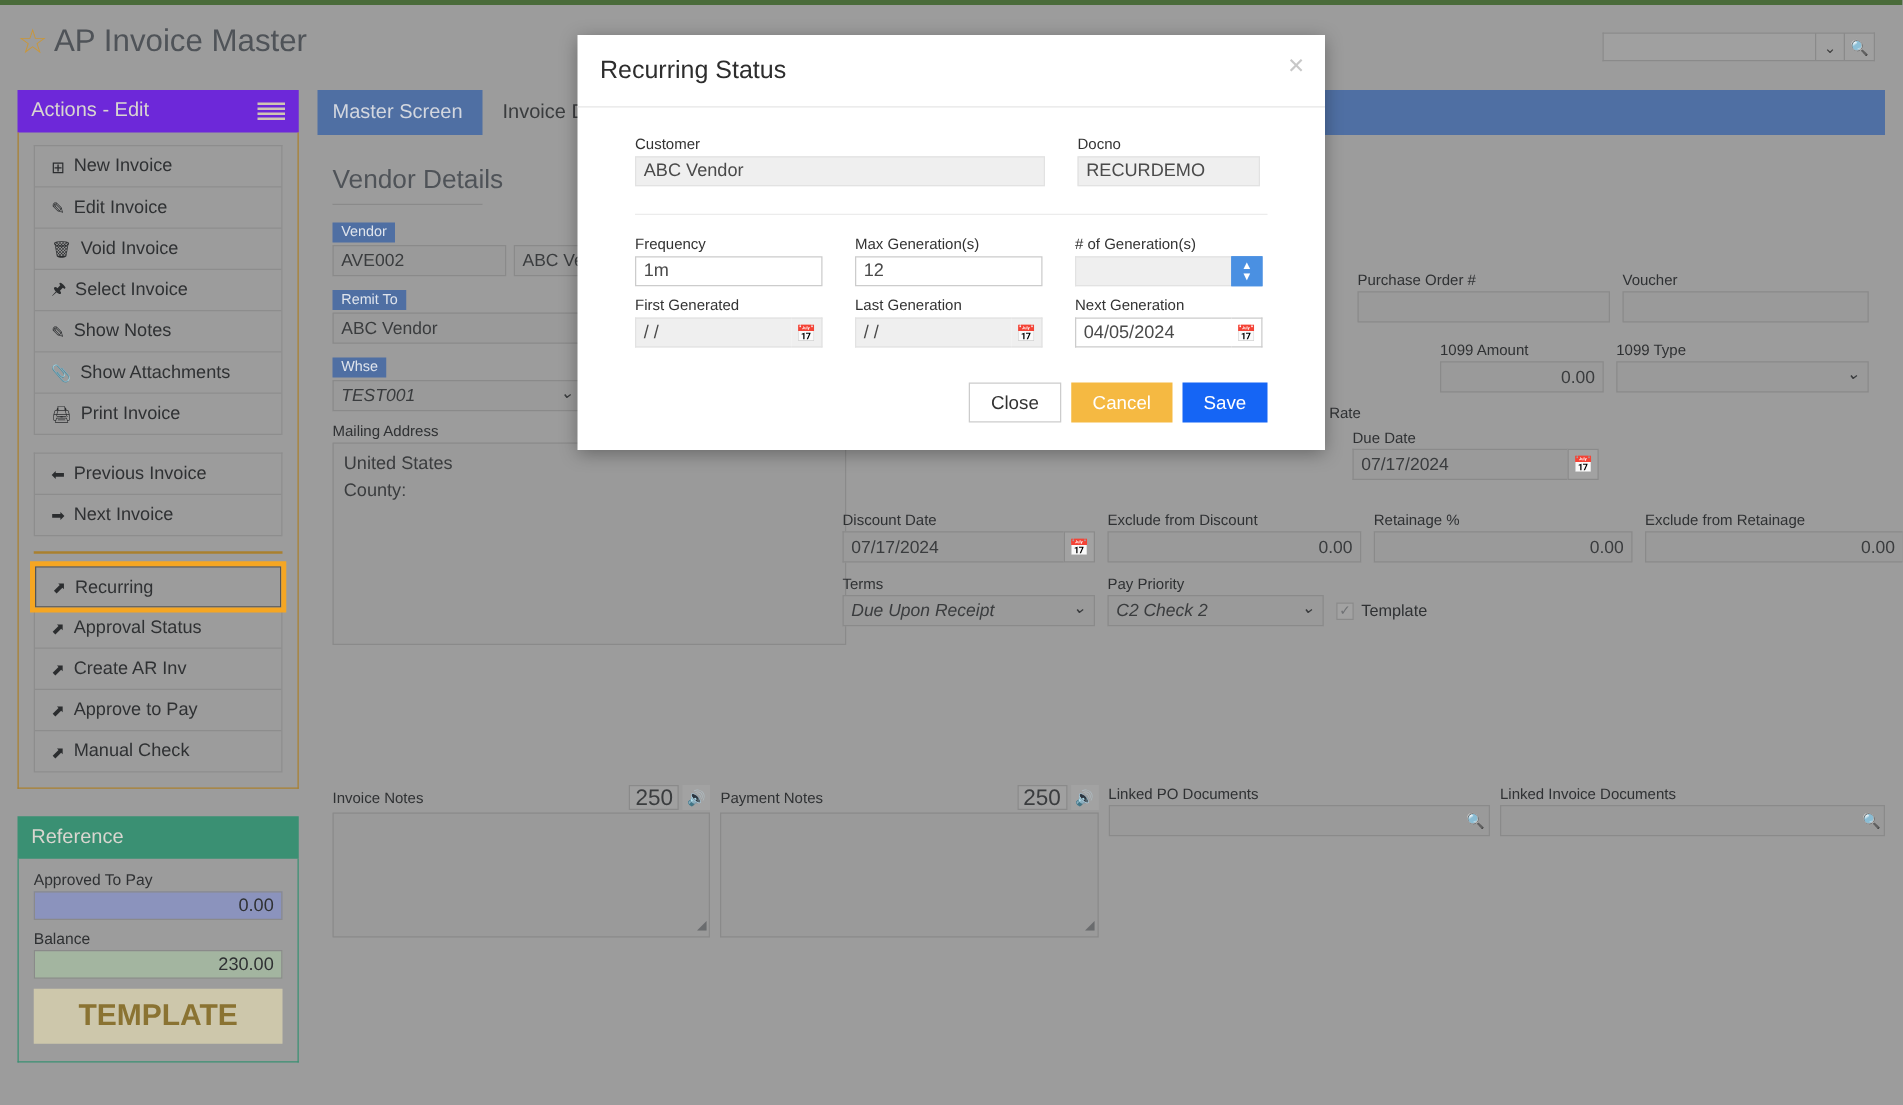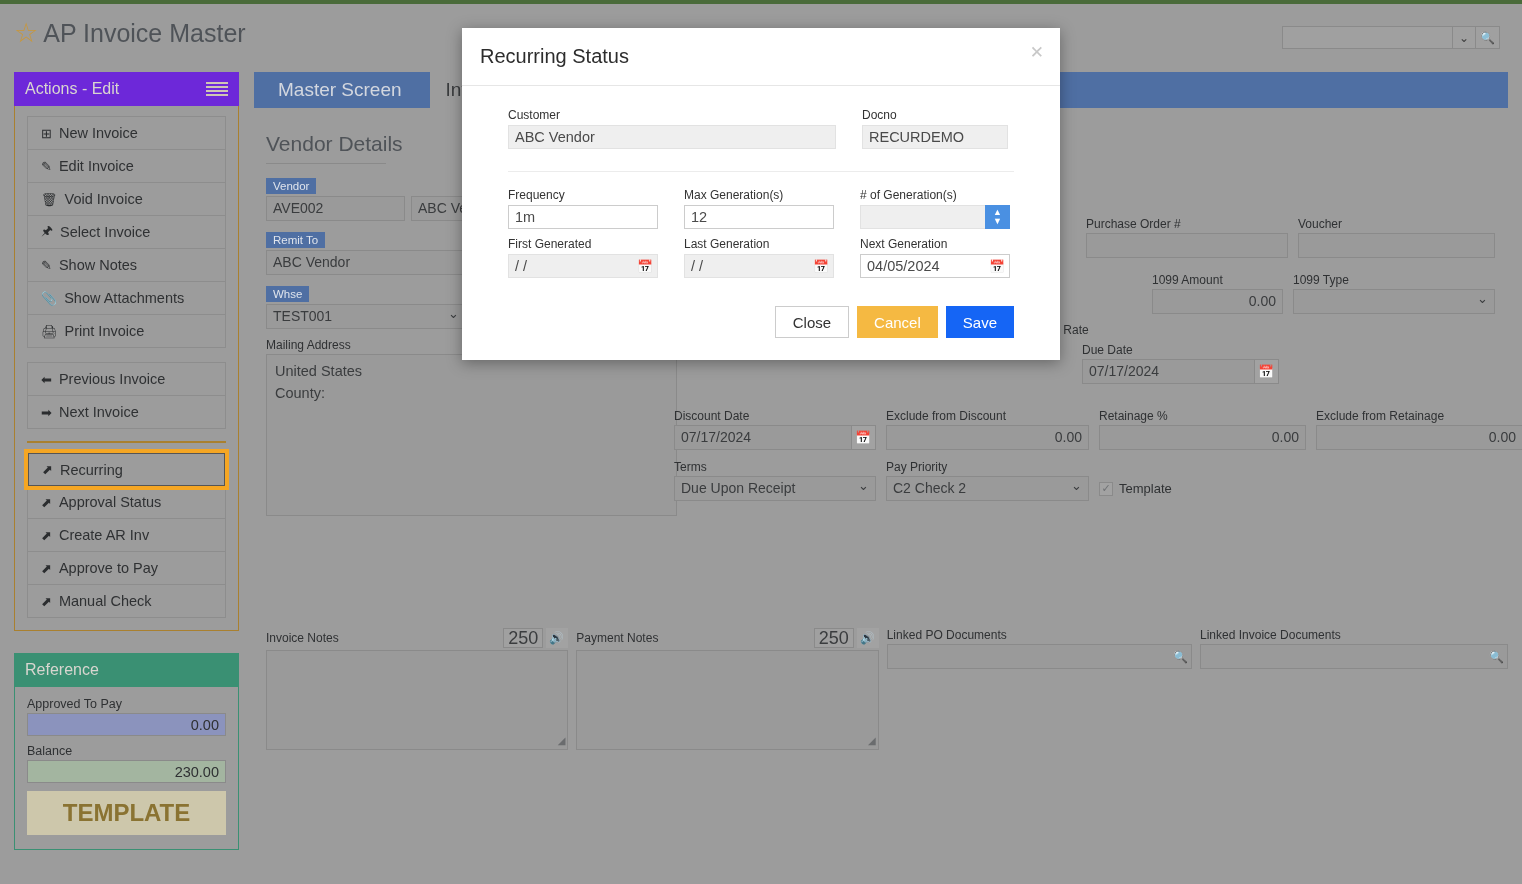--- a/index.html
+++ b/index.html
@@ -92,21 +92,21 @@
 
   
   .main {
     position: absolute; left: 254px; top: 72px;
     right: 14px; bottom: 10px;
     background: #9c9c9c;
   }
   .tabbar { display: flex; height: 36px; background: #4f6fa3; }
   .tab {
     display: flex; align-items: center; padding: 0 16px;
-    font-size: 19px; color: #d3d7df; margin-left: 12px;
+    font-size: 16px; color: #d3d7df;
   }
   .tab.active {
     background: #9c9c9c; color: #3a3c3e;
   }
   .tab.first { padding-left: 12px; }
 
   .content { position: relative; padding: 14px 0 0 0; height: calc(100% - 36px); }
 
   .sec-title { font-size: 21px; color: #4f5358; padding: 10px 0 7px 12px; }
   .sec-underline { border-bottom: 1px solid #8a8a8a; margin: 0 12px 12px 12px; width: 120px; }
@@ -115,21 +115,21 @@
     display: inline-block; background: #4f6fa3; color: #dfe4ec;
     font-size: 11.5px; padding: 2px 7px; margin-bottom: 2px;
   }
   .fld-lbl { font-size: 12px; color: #2f3133; margin-bottom: 2px; display: block; }
   .inp {
     height: 25px; border: 1px solid #8a8a8a; background: #9a9a9a;
     font-size: 14px; color: #3a3c3e; padding: 0 6px;
     line-height: 23px; white-space: nowrap; overflow: hidden;
   }
   .inp.num { text-align: right; }
-  .inp.sel { position: relative; padding-right: 20px; }
+  .inp.sel { position: relative; padding-right: 20px; font-style: italic; }
   .inp.sel::after {
     content: "⌄"; position: absolute; right: 6px; top: -3px;
     font-size: 13px; color: #3a3c3e;
   }
   .withcal { display: flex; }
   .withcal .inp { flex: 1; border-right: none; }
   .calbtn {
     width: 25px; border: 1px solid #8a8a8a; background: #a2a2a2;
     display: flex; align-items: center; justify-content: center;
     font-size: 13px; color: #4a4c4e;
@@ -439,21 +439,21 @@
         </div>
       </div>
 
       <div class="grid-row" style="padding-left:0;margin-top:10px;align-items:flex-end">
         <div>
           <span class="fld-lbl">Terms</span>
           <div class="inp sel" style="width:202px">Due Upon Receipt</div>
         </div>
         <div>
           <span class="fld-lbl">Pay Priority</span>
-          <div class="inp sel" style="width:203px">C2 Check 2</div>
+          <div class="inp sel" style="width:173px">C2 Check 2</div>
         </div>
         <div class="chkwrap" style="height:25px">
           <span class="chk">✓</span>
           <span>Template</span>
         </div>
       </div>
 
       <div style="padding-left:1112px;margin-top:22px">
         <span class="fld-lbl">Keyno</span>
 

